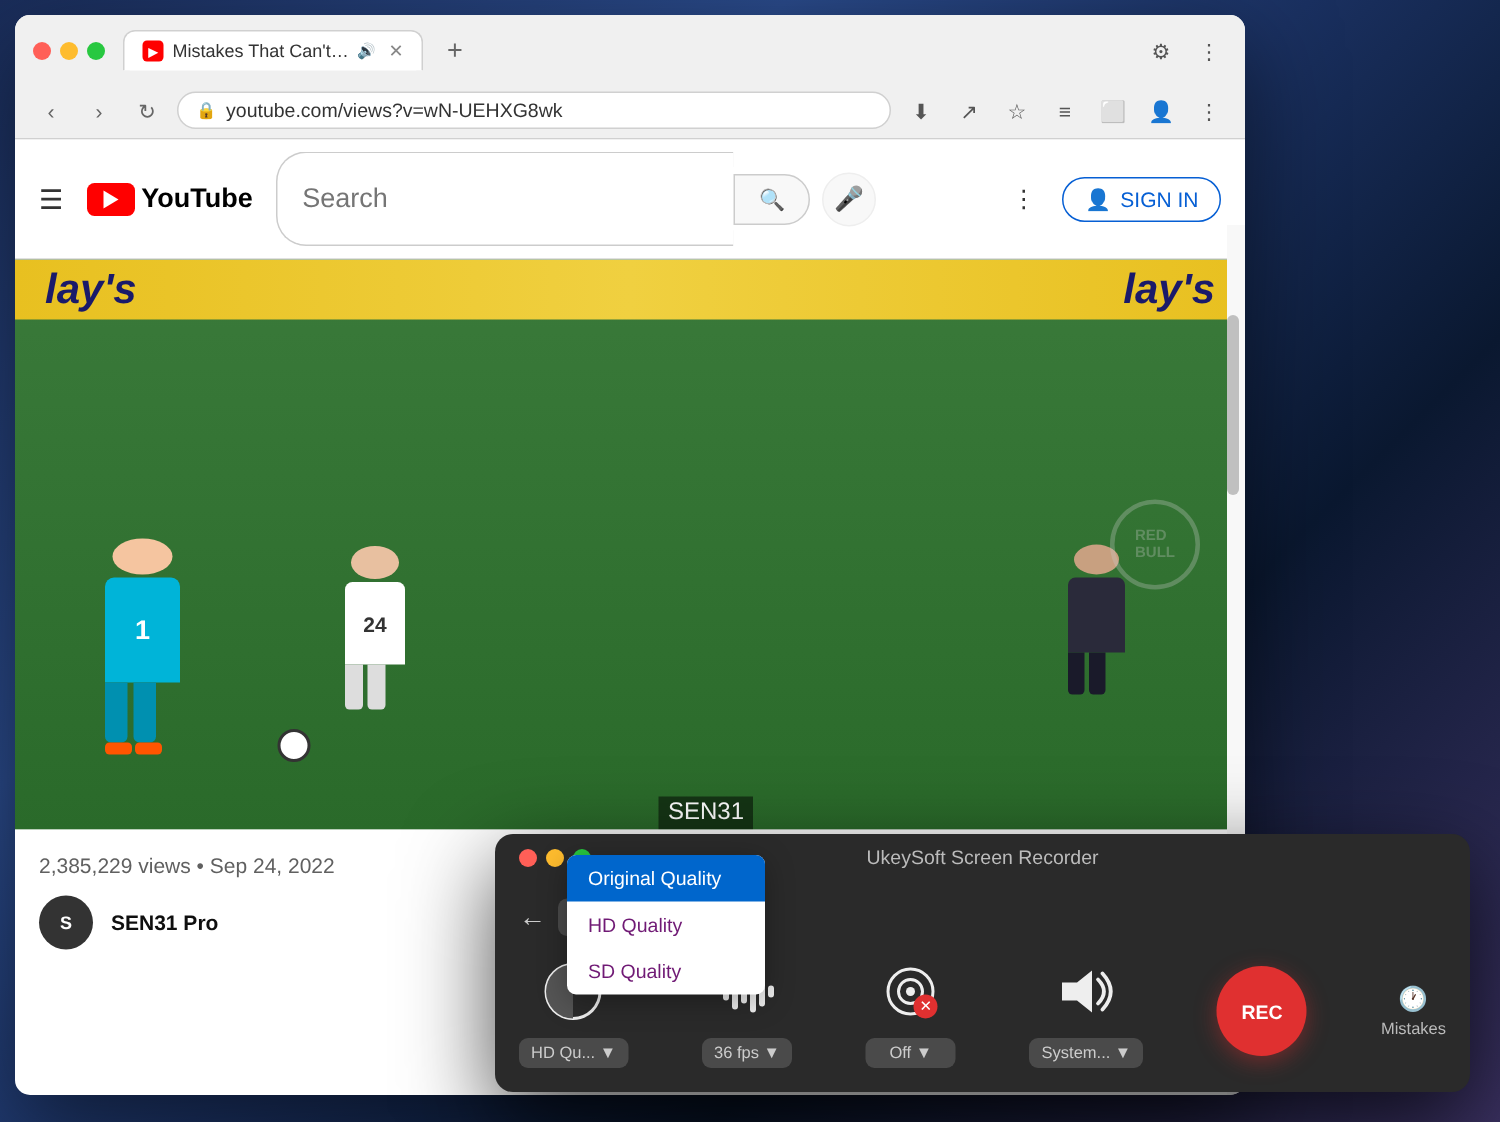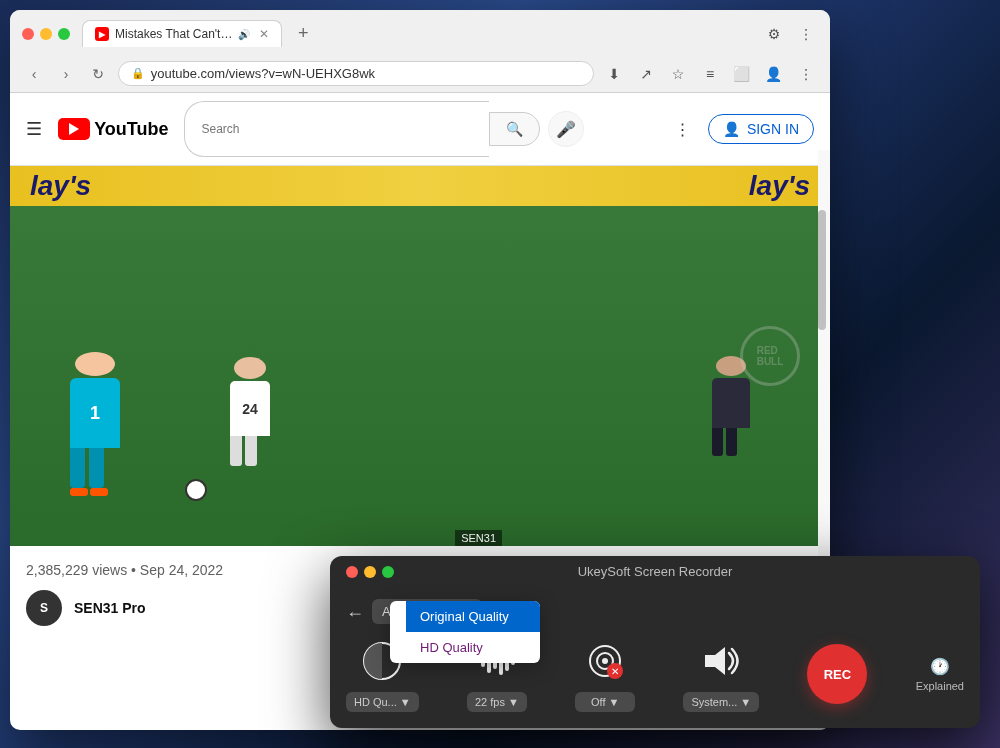--- a/index.html
+++ b/index.html
@@ -203,21 +203,21 @@
       display: flex;
       align-items: center;
       max-width: 400px;
     }
     .yt-search-input {
       flex: 1;
       border: 1px solid #ccc;
       border-right: none;
       border-radius: 20px 0 0 20px;
       padding: 20px 16px;
-      font-size: 12px;
+      font-size: 18px;
       outline: none;
     }
     .yt-search-btn {
       background: #f8f8f8;
       border: 1px solid #ccc;
       border-radius: 0 20px 20px 0;
       padding: 8px 16px;
       cursor: pointer;
       font-size: 14px;
       color: #333;
@@ -491,28 +491,27 @@
     }
 
     .clock-icon {
       font-size: 16px;
     }
 
     
     .quality-dropdown {
       position: absolute;
       bottom: 85px;
-      left: 390px;
+      left: 378px;
       background: white;
       border-radius: 6px;
       box-shadow: 0 4px 20px rgba(0,0,0,0.3);
       overflow: hidden;
-      width: 150px;
+      width: 132px;
       z-index: 100;
-      padding-left: 16px;
     }
 
     .quality-option {
       padding: 8px 14px;
       font-size: 13px;
       cursor: pointer;
       color: #701a75;
     }
 
     .quality-option.selected {
@@ -659,21 +658,21 @@
             <div style="width:11px; height:28px; background:#1a1a2a; border-radius:0 0 3px 3px;"></div>
           </div>
         </div>
 
         <div style="position:absolute; bottom:45px; left:175px; width:22px; height:22px; background:white; border-radius:50%; border:2px solid #333;"></div>
 
         <div style="position:absolute; right:30px; top:50%; transform:translateY(-50%); opacity:0.3;">
           <div style="width:60px; height:60px; border:3px solid #ccc; border-radius:50%; display:flex; align-items:center; justify-content:center; color:#ccc; font-size:10px; font-weight:bold;">RED<br>BULL</div>
         </div>
 
-        <div style="position:absolute; bottom:0; right:40%; background:rgba(0,0,0,0.5); color:white; font-size:11px; padding:2px 6px;">SEN31</div>
+        <div style="position:absolute; bottom:0; right:40%; background:rgba(0,0,0,0.5); color:white; font-size:16px; padding:2px 6px;">SEN31</div>
       </div>
     </div>
 
     <div class="video-info">
       <div class="video-meta">2,385,229 views • Sep 24, 2022</div>
       <div class="channel-row">
         <div class="channel-avatar">
           <span>S</span>
         </div>
         <span class="channel-name">SEN31 Pro</span>
@@ -724,21 +723,21 @@
             <svg width="40" height="40" viewBox="0 0 40 40">
               <rect x="4" y="14" width="4" height="12" rx="2" fill="#eee"></rect>
               <rect x="10" y="8" width="4" height="24" rx="2" fill="#eee"></rect>
               <rect x="16" y="12" width="4" height="16" rx="2" fill="#eee"></rect>
               <rect x="22" y="6" width="4" height="28" rx="2" fill="#eee"></rect>
               <rect x="28" y="10" width="4" height="20" rx="2" fill="#eee"></rect>
               <rect x="34" y="16" width="4" height="8" rx="2" fill="#eee"></rect>
             </svg>
           </div>
           <div class="ctrl-dropdown">
-            <span>22 fps</span>
+            <span>36 fps</span>
             <span>▼</span>
           </div>
         </div>
 
         <div class="control-group">
           <div class="ctrl-icon">
             <div class="webcam-icon">
               <svg width="40" height="40" viewBox="0 0 40 40">
                 <circle cx="20" cy="20" r="15" fill="none" stroke="#eee" stroke-width="2"></circle>
                 <circle cx="20" cy="20" r="8" fill="none" stroke="#eee" stroke-width="2"></circle>
@@ -766,28 +765,31 @@
             <span>▼</span>
           </div>
         </div>
 
         <div class="rec-btn">
           <span>REC</span>
         </div>
 
         <div class="duration-label">
           <span class="clock-icon">🕐</span>
-          <span>Explained</span>
+          <span>Mistakes</span>
         </div>
       </div>
     </div>
   </div>
 
   <div class="quality-dropdown">
     <div class="quality-option selected">
       <span>Original Quality</span>
     </div>
     <div class="quality-option">
       <span>HD Quality</span>
     </div>
+    <div class="quality-option">
+      <span>SD Quality</span>
+    </div>
   </div>
 
 </div>
 
 </body></html>

